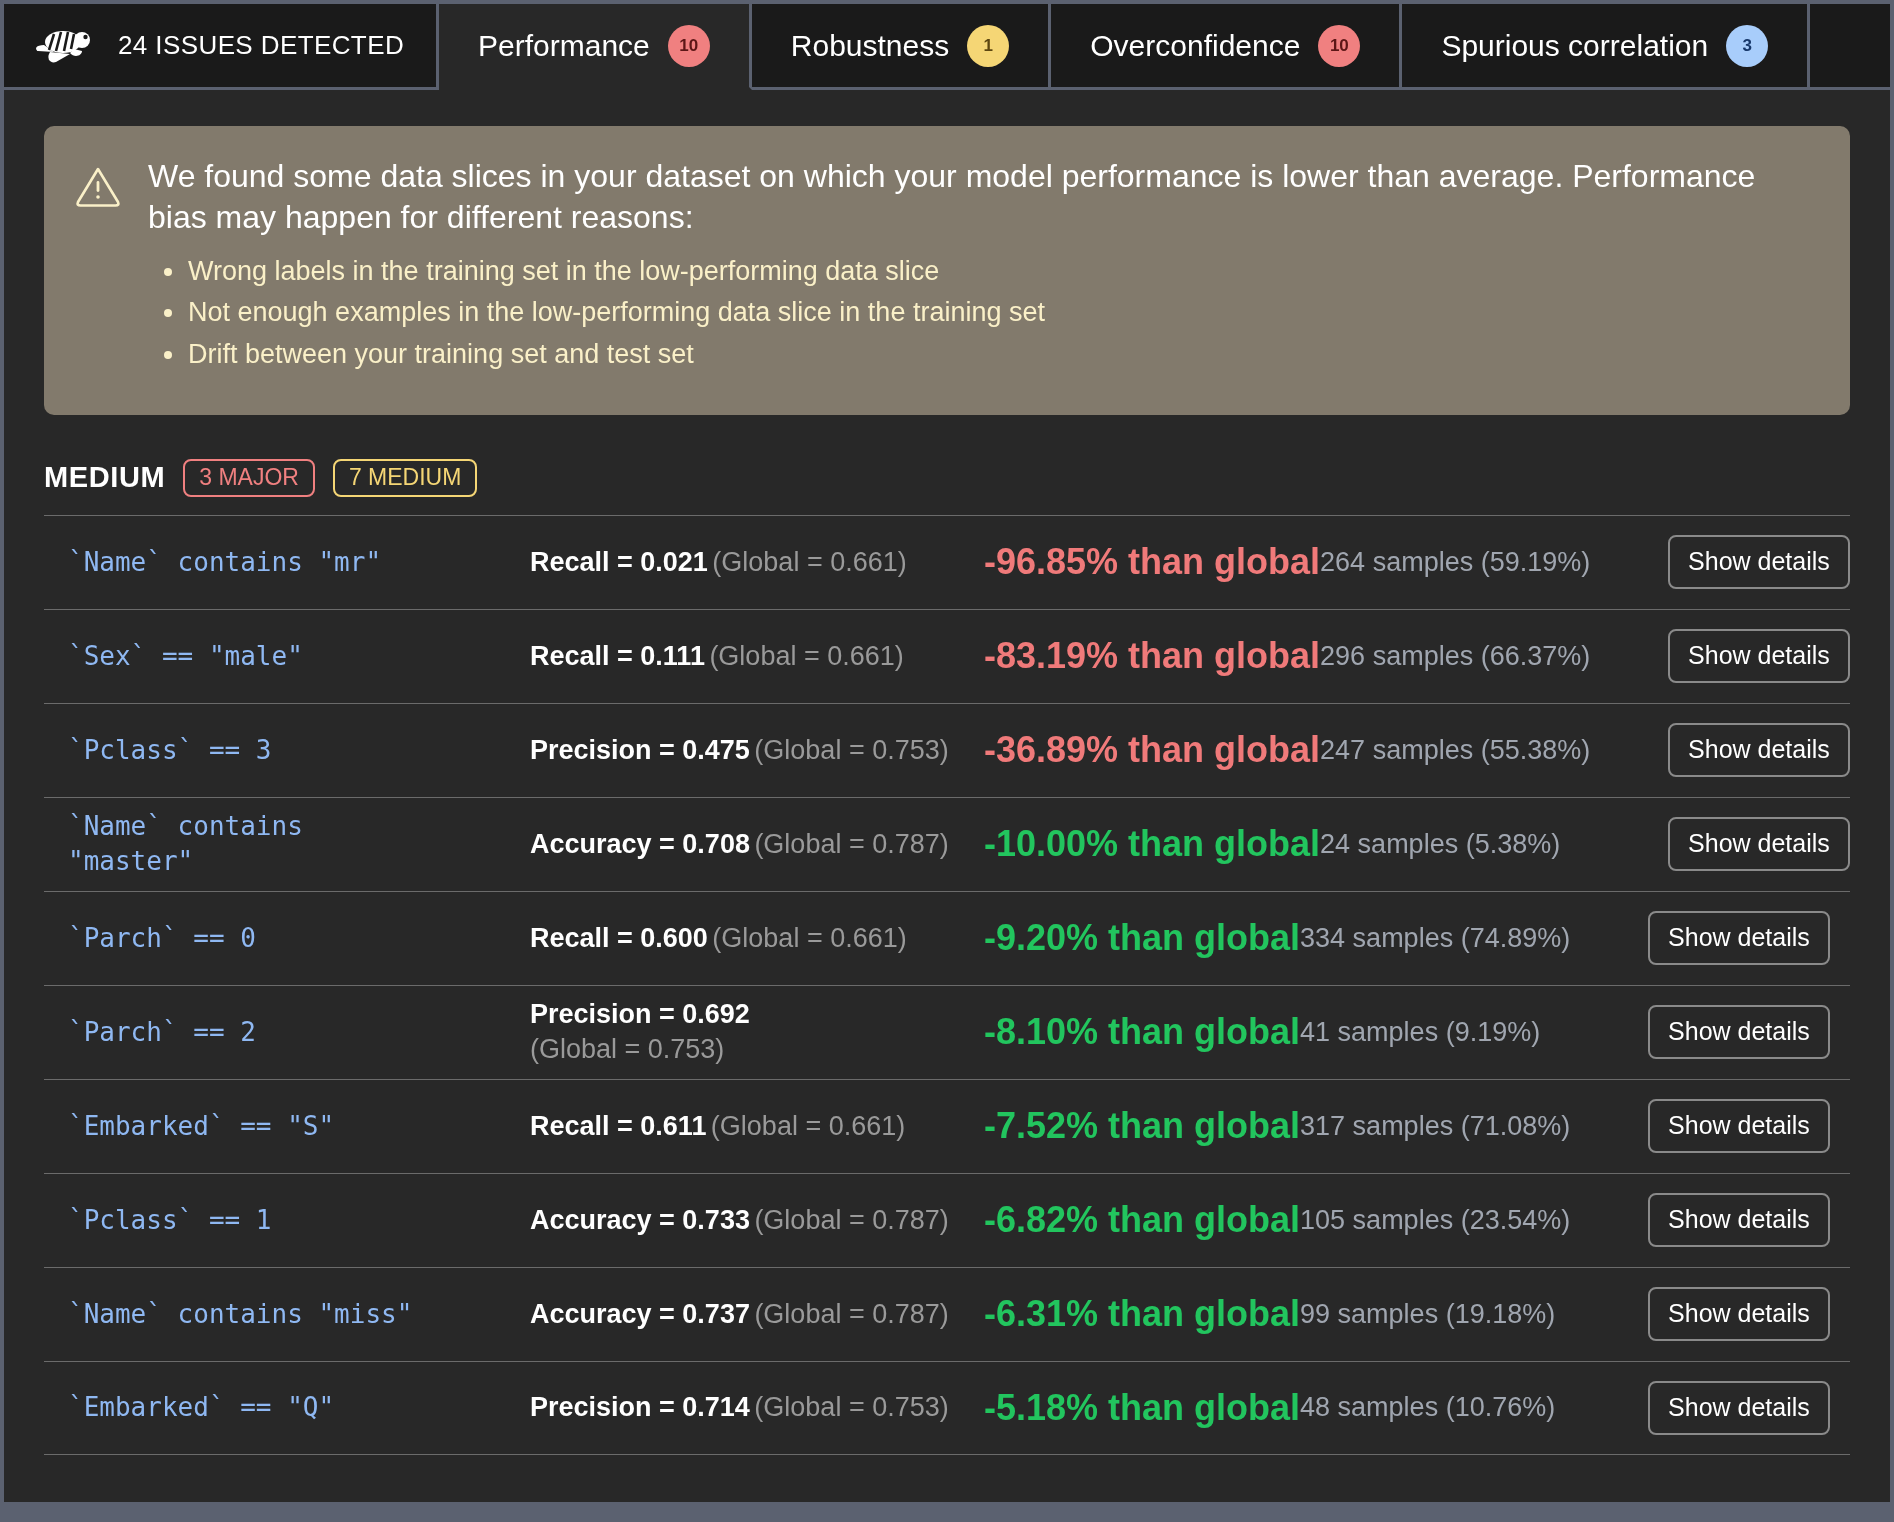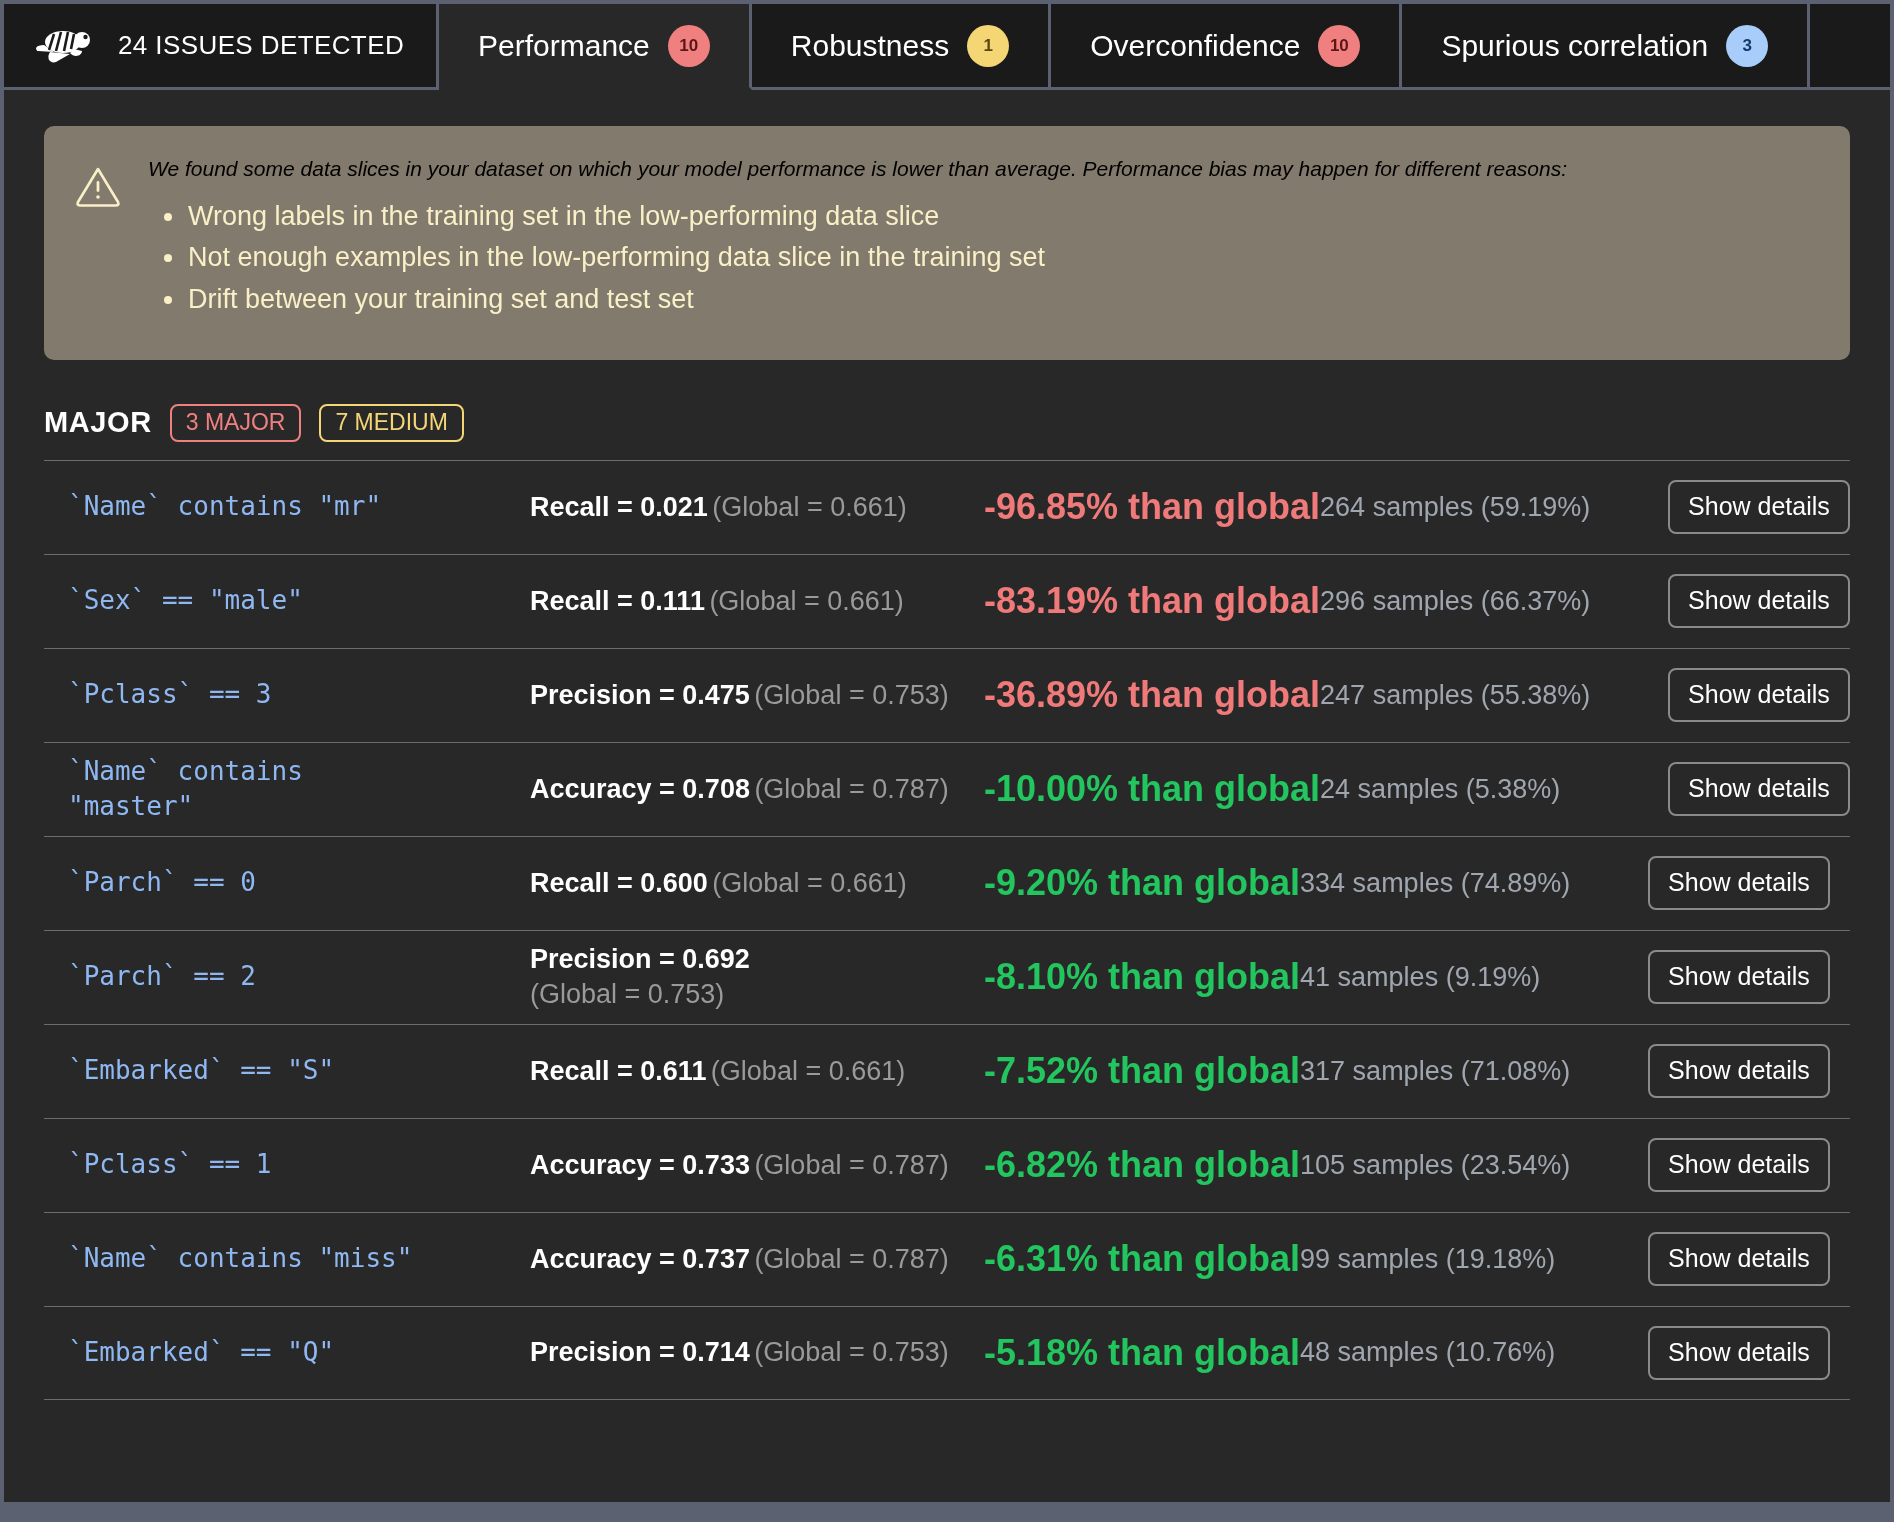--- a/index.html
+++ b/index.html
@@ -100,24 +100,23 @@
     background: #827a6c;
     border-radius: 10px;
     padding: 30px 34px 36px 30px;
     display: flex;
     gap: 26px;
     align-items: flex-start;
   }
   .alert-icon { width: 48px; height: 48px; flex: 0 0 48px; margin-top: 6px; }
   .alert-body { flex: 1 1 auto; }
   .alert-text {
-    color: #000000;
-    font-size: 21px;
+    color: #ffffff;
+    font-size: 32px;
     line-height: 1.28;
-    font-style: italic;
   }
   .alert-list {
     list-style: none;
     margin-top: 16px;
   }
   .alert-list li {
     color: #faf0c8;
     font-size: 27px;
     line-height: 1.28;
     padding-left: 40px;
@@ -279,21 +278,21 @@
         <div class="alert-text">We found some data slices in your dataset on which your model performance is lower than average. Performance bias may happen for different reasons:</div>
         <ul class="alert-list">
           <li>Wrong labels in the training set in the low-performing data slice</li>
           <li>Not enough examples in the low-performing data slice in the training set</li>
           <li>Drift between your training set and test set</li>
         </ul>
       </div>
     </div>
 
     <div class="issues-head">
-      <span class="issues-title">MAJOR</span>
+      <span class="issues-title">MEDIUM</span>
       <span class="pill major">3 MAJOR</span>
       <span class="pill medium">7 MEDIUM</span>
     </div>
 
     <div class="table" id="issues-table">
         <div class="row">
           <div class="c-slice"><span class="slice-text">`Name` contains "mr"</span></div>
           <div class="c-metric"><span class="metric-main">Recall = 0.021</span> <span class="metric-global">(Global = 0.661)</span></div>
           <div class="c-delta"><span class="delta major">-96.85% than global</span></div>
           <div class="c-samples"><span class="samples">264 samples (59.19%)</span></div>

